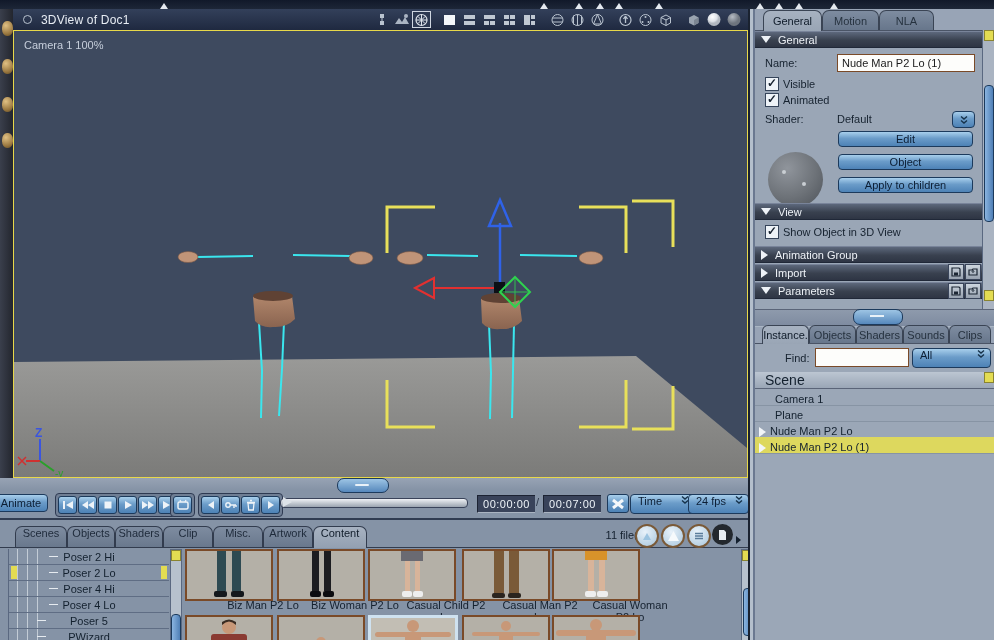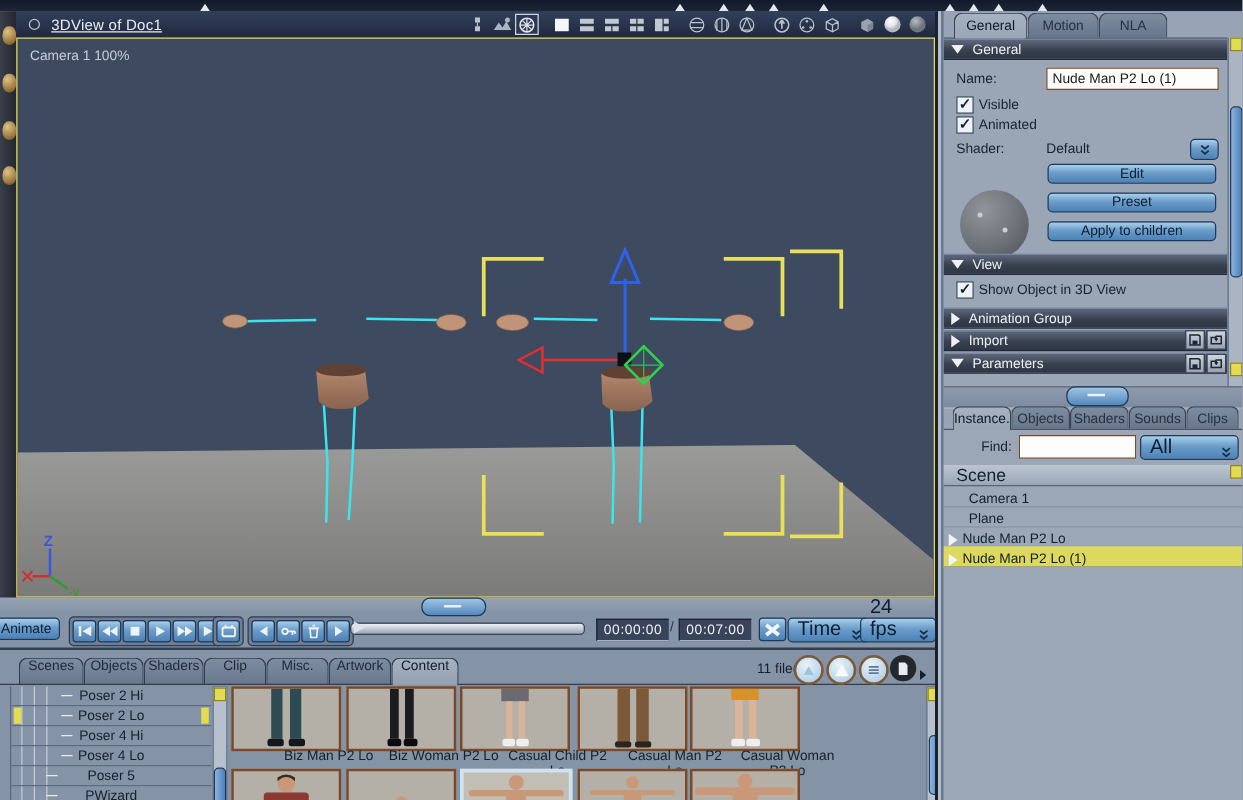--- a/index.html
+++ b/index.html
@@ -5,21 +5,21 @@
   html,body{margin:0;padding:0;}
   #screen{position:relative;width:994px;height:640px;background:#8593a6;font-family:"Liberation Sans",sans-serif;overflow:hidden;font-size:11px;color:#16222f;}
   .abs{position:absolute;}
   
   #top-strip{left:0;top:0;width:994px;height:9px;background:linear-gradient(#11192a,#1d2637);}
   .tsmark{position:absolute;top:3px;width:0;height:0;border-left:4px solid transparent;border-right:4px solid transparent;border-bottom:6px solid #e4e9ef;}
   #left-strip{left:0;top:9px;width:13px;height:481px;background:linear-gradient(90deg,#3a3f4c,#23262e);overflow:hidden;}
   .gold{position:absolute;left:2px;width:11px;height:15px;border-radius:45%;background:radial-gradient(circle at 35% 30%,#e0c083,#9a7840 65%,#5e4722);}
   
   #main-window{left:13px;top:9px;width:735px;height:469px;background:#222b3e;}
-  #title-bar{position:absolute;left:0;top:0;right:0;height:21px;display:flex;align-items:center;padding:0 6px 0 10px;background:linear-gradient(#33405a,#1f2940);color:#e8edf4;text-decoration:underline;}
+  #title-bar{position:absolute;left:0;top:0;right:0;height:21px;display:flex;align-items:center;padding:0 6px 0 10px;background:linear-gradient(#33405a,#1f2940);color:#e8edf4;}
   #win-circle{width:7px;height:7px;border:1.5px solid #b9c3cf;border-radius:50%;margin-right:9px;}
   #title-text{font-size:12px;letter-spacing:.2px;}
   #vtoolbar{margin-left:auto;display:flex;align-items:center;gap:3px;}
   .vicon{width:17px;height:15px;display:flex;align-items:center;justify-content:center;}
   .vicon svg{display:block;}
   .vicon.hl{outline:1px solid #cfd6e0;background:#2c3850;}
   .vicon.gap{margin-left:8px;}
   #viewport{position:absolute;left:0;top:21px;width:733px;height:446px;border:1px solid #e8d84a;background:#3e4a5f;overflow:hidden;}
   #camera-label{position:absolute;left:10px;top:8px;color:#c6cedb;font-size:11px;}
   #drawer-handle{left:337px;top:478px;width:50px;height:13px;background:linear-gradient(#9dc4e4,#5688bc);border:1px solid #1c3a5c;border-radius:7px;z-index:5;}
@@ -28,21 +28,21 @@
   #timeline{left:0;top:478px;width:748px;height:40px;background:linear-gradient(#97a3b4,#8593a6 30%);}
   .btn-blue{background:linear-gradient(#a8cfec,#6b9cc9 45%,#4d82b6);border:1px solid #1c3a5c;border-radius:4px;color:#0c1e34;}
   #animate-btn{position:absolute;left:-6px;top:16px;width:54px;height:18px;font-size:11px;display:flex;align-items:center;justify-content:center;overflow:hidden;}
   .tgroup{position:absolute;top:15px;height:20px;display:flex;align-items:center;gap:1px;padding:1px 2px;background:#6f7e94;border:1px solid #2e3a52;border-radius:4px;}
   .tbtn{width:17px;height:16px;display:flex;align-items:center;justify-content:center;background:linear-gradient(#a8cfec,#6b9cc9 45%,#4d82b6);border:1px solid #1c3a5c;border-radius:3px;}
   .tbtn svg{fill:#eef3f8;stroke:none;}
   #slider-track{position:absolute;left:280px;top:20px;width:186px;height:8px;background:linear-gradient(#eef1f5,#9aa4b0);border:1px solid #39435a;border-radius:4px;}
   #slider-thumb{position:absolute;left:283px;top:19px;width:0;height:0;border-top:5px solid transparent;border-bottom:5px solid transparent;border-left:9px solid #dde3e9;}
   .timefield{position:absolute;top:17px;width:57px;height:16px;background:#39435a;border-top:1px solid #1c2333;border-left:1px solid #1c2333;border-bottom:1px solid #aab4c2;color:#eef3f8;display:flex;align-items:center;justify-content:center;letter-spacing:.5px;}
   #time-sep{position:absolute;left:536px;top:18px;color:#2a3547;}
-  .dd{position:absolute;top:16px;height:18px;display:flex;align-items:flex-end;padding:0 4px 0 7px;font-size:16px;justify-content:space-between;}
+  .dd{position:absolute;top:16px;height:18px;display:flex;align-items:flex-start;padding:0 4px 0 7px;font-size:11px;justify-content:space-between;}
   .chev svg{display:block;}
   
   #browser{left:0;top:518px;width:748px;height:122px;background:#8593a6;border-top:2px solid #313d52;}
   .btab{position:absolute;top:6px;height:21px;border:1px solid #323c4e;border-bottom:none;border-radius:7px 7px 0 0;background:linear-gradient(#7e8ca0,#68778c);display:flex;justify-content:center;color:#1e2a3a;}
   .btab.active{background:linear-gradient(#a7b2c1,#93a0b1);z-index:2;color:#101c2a;}
   #btab-line{position:absolute;left:0;top:27px;width:748px;height:1px;background:#323c4e;}
   #file-count{position:absolute;left:575px;top:9px;width:75px;text-align:right;color:#14202e;}
   .circle-btn{position:absolute;top:4px;width:20px;height:20px;border-radius:50%;border:2px solid #7a5a38;background:radial-gradient(circle at 40% 30%,#e8f2fa,#a8c6dc);display:flex;align-items:center;justify-content:center;}
   #menu-circle{position:absolute;left:712px;top:4px;width:21px;height:21px;border-radius:50%;background:#23282e;display:flex;align-items:center;justify-content:center;}
   #menu-arrow{position:absolute;left:736px;top:16px;width:0;height:0;border-top:4px solid transparent;border-bottom:4px solid transparent;border-left:5px solid #14202e;}
@@ -590,21 +590,21 @@
       <span class="mini-dd btn-blue" style="left:197px;top:80px">
           <svg width="10" height="10">
             <path d="M2 1.5 L5 4 L8 1.5 M2 5.5 L5 8 L8 5.5" stroke="#16324a" stroke-width="1.4" fill="none"></path>
           </svg>
         </span>
       <div id="shader-sphere">
           <span class="dot" style="left:14px;top:18px"></span>
           <span class="dot" style="left:34px;top:30px"></span>
         </div>
       <button class="pbtn btn-blue" style="top:100px">Edit</button>
-      <button class="pbtn btn-blue" style="top:123px">Preset</button>
+      <button class="pbtn btn-blue" style="top:123px">Object</button>
       <button class="pbtn btn-blue" style="top:146px">Apply to children</button>
 
       <div class="hdr" style="top:172px">
           <span class="tri-d"></span>
           <span>View</span>
         </div>
       <span class="cbx" style="left:10px;top:194px">✓</span>
       <span class="flabel" style="left:28px;top:195px">Show Object in 3D View</span>
 
       <div class="hdr" style="top:215px">

